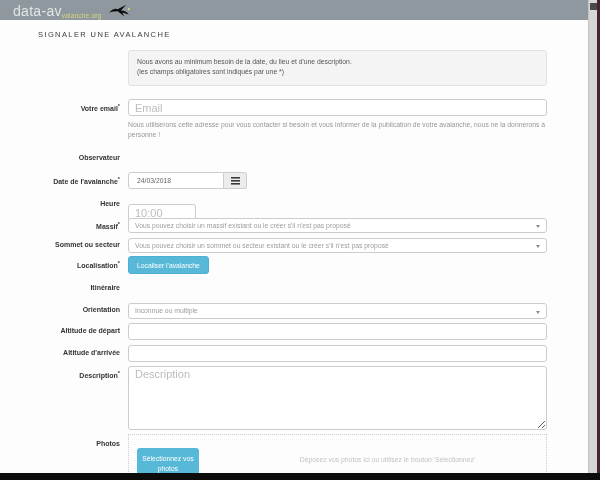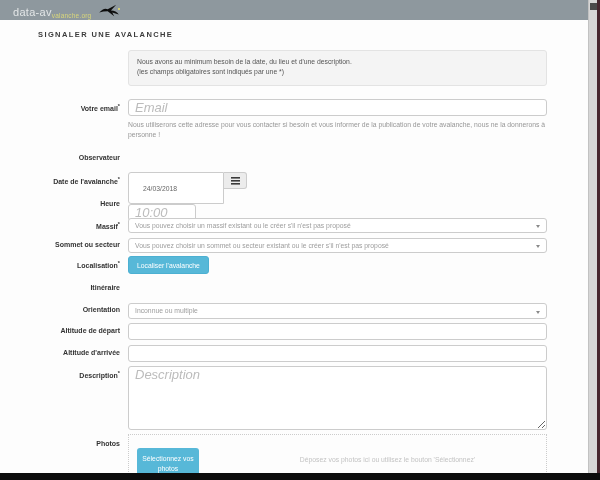--- a/index.html
+++ b/index.html
@@ -12,48 +12,48 @@
     color:#333;
   }
   .viewport { position:absolute; inset:0; background:#fdfdfd; }
 
   
   .site-header {
     position:absolute; left:0; top:0; width:589px; height:20px;
     background:#8e989e;
   }
   .logo { position:absolute; left:13px; top:2px; height:16px; cursor:pointer; white-space:nowrap; }
-  .logo-main { color:#e3e6e7; font-size:11px; letter-spacing:0.3px; }
+  .logo-main { color:#e3e6e7; font-size:14px; letter-spacing:0.3px; }
   .logo-sub { color:#d9d77b; font-size:6.5px; position:relative; top:2px; letter-spacing:0.2px; }
   .bird { position:relative; top:1px; left:2px; }
   .spark { display:inline-block; width:2px; height:2px; background:#e8e06a; border-radius:50%; position:relative; top:-6px; left:-4px; }
 
   
   .page { position:absolute; left:8px; top:20px; width:581px; height:454px; background:#fdfdfd; }
   .page-title {
     position:absolute; left:30px; top:10px;
-    font-size:7.5px; font-weight:bold; letter-spacing:1.4px; color:#3b3b3b;
+    font-size:7.5px; font-weight:normal; letter-spacing:1.4px; color:#3b3b3b;
   }
   .info-box {
     position:absolute; left:120px; top:30px; width:419px; height:36px;
     background:#f4f4f4; border:1px solid #e3e3e3; border-radius:3px;
     padding:6px 8px; font-size:6.8px; color:#555; line-height:10px;
   }
 
   
   .flabel {
     position:absolute; left:0; width:112px; text-align:right;
     font-size:7px; font-weight:bold; color:#333; white-space:nowrap;
   }
   .req { font-size:5.5px; vertical-align:super; }
   .ctl { position:absolute; left:120px; }
   .tinput {
     width:419px; height:17px; border:1px solid #ccc; border-radius:3px;
-    padding:0 6px; font-size:13px; color:#555; background:#fff;
-    font-family:"Liberation Sans", sans-serif; outline:none; display:block;font-style:italic;
+    padding:0 6px; font-size:11px; color:#555; background:#fff;
+    font-family:"Liberation Sans", sans-serif; outline:none; display:block;
   }
   .tinput::placeholder { color:#bcbcbc; opacity:1; }
   .help-text {
     position:absolute; left:120px; width:419px;
     font-size:6.8px; color:#979797; line-height:9.5px;
   }
   .selectbox {
     position:absolute; left:120px; width:419px; height:15px;
     border:1px solid #ccc; border-radius:3px; background:#fff;
     font-size:6.8px; color:#9d9d9d; padding:0 6px; line-height:13px;
@@ -64,22 +64,22 @@
     width:0; height:0; border-left:2.5px solid transparent;
     border-right:2.5px solid transparent; border-top:3.5px solid #8a8a8a;
   }
   .btn-teal {
     background:#57b8d8; color:#fff; border:1px solid #4cb0d2; border-radius:3px;
     font-size:6.8px; font-family:"Liberation Sans", sans-serif; cursor:pointer;
   }
   .locate-btn { position:absolute; left:120px; height:18px; padding:0 8px; }
 
   .date-group { position:absolute; left:120px; display:flex; }
-  .date-input { width:96px; height:32px; border:1px solid #ccc; border-radius:3px 0 0 3px;
-    padding:0 14px; font-size:6.8px; color:#666; outline:none; font-family:"Liberation Sans", sans-serif; }
+  .date-input { width:96px; height:17px; border:1px solid #ccc; border-radius:3px 0 0 3px;
+    padding:0 8px; font-size:6.8px; color:#666; outline:none; font-family:"Liberation Sans", sans-serif; }
   .date-addon {
     width:23px; height:17px; background:#ececec; border:1px solid #ccc; border-left:none;
     border-radius:0 3px 3px 0; display:flex; align-items:center; justify-content:center; cursor:pointer;
   }
   .time-input { width:68px; }
 
   textarea.tinput { height:64px; resize:vertical; padding-top:3px; line-height:9px; }
 
   .dropzone {
     position:absolute; left:120px; top:414px; width:419px; height:44px;

